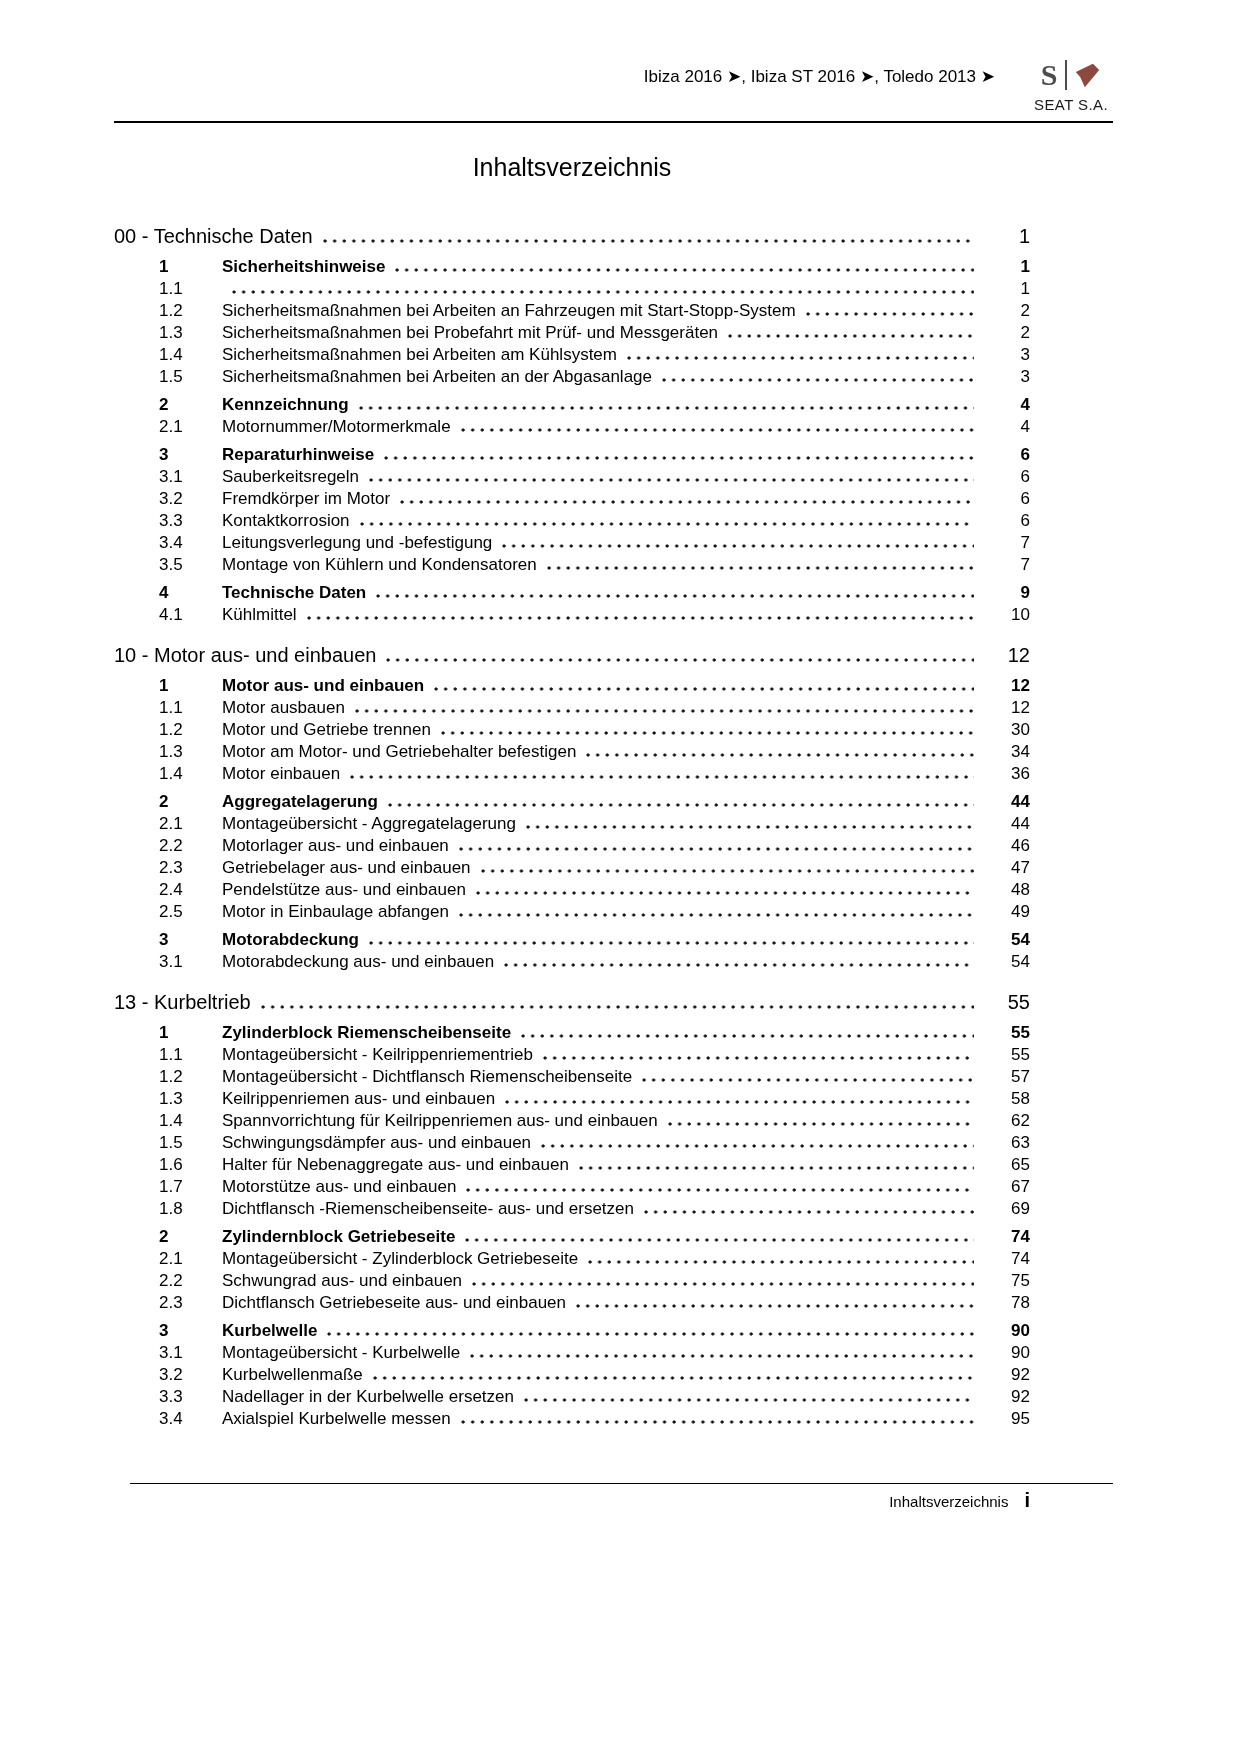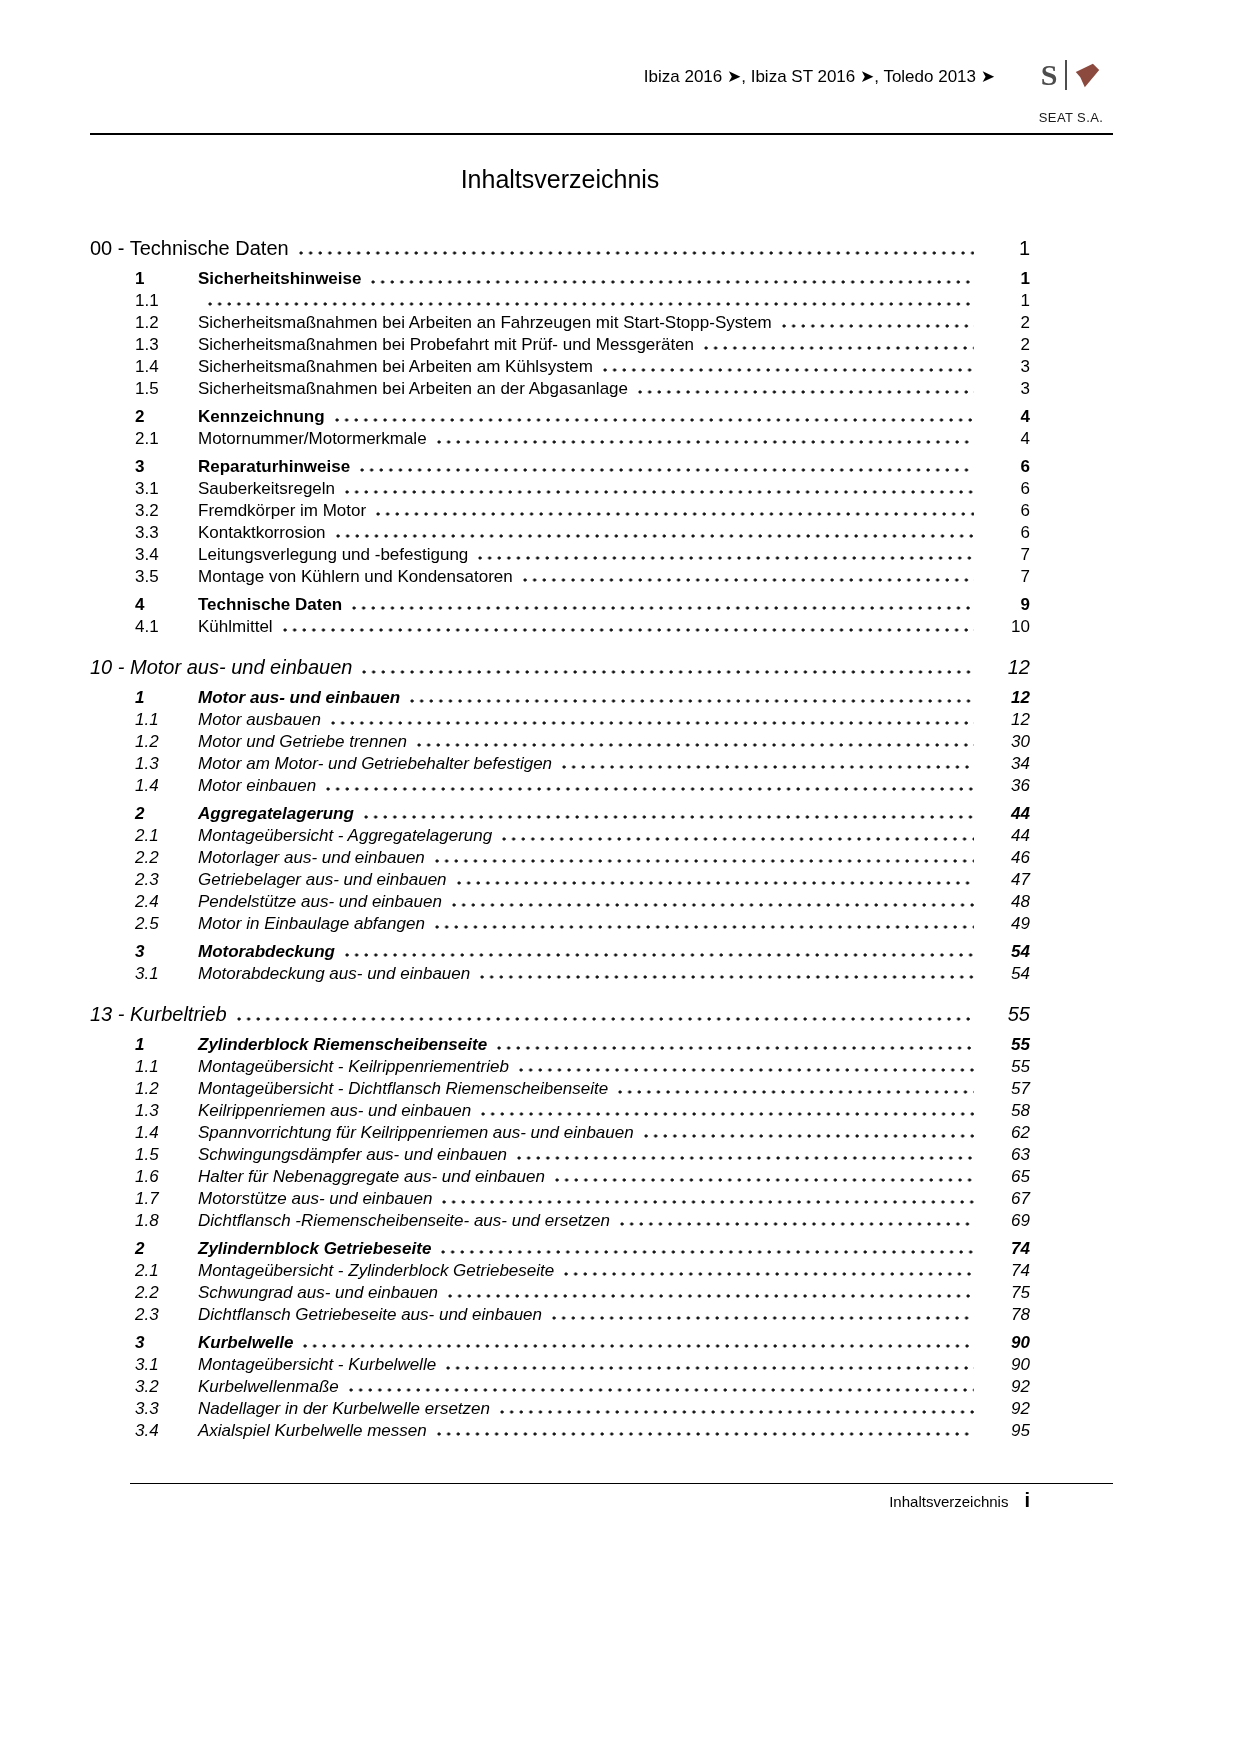--- a/index.html
+++ b/index.html
@@ -3,38 +3,38 @@
 <meta charset="utf-8">
 <style>
   * { box-sizing: border-box; }
   html, body { margin: 0; padding: 0; }
   body {
     width: 1240px; height: 1753px;
     background: #ffffff; color: #000;
     font-family: "Liberation Sans", "DejaVu Sans", sans-serif;
     position: relative; overflow: hidden;
   }
-  .page { padding: 56px 127px 0 90px; }
+  .page { padding: 56px 127px 0 114px; }
 
   
   .header { display: flex; align-items: flex-start; }
   .header-text {
     flex: 1 1 auto; text-align: right;
     font-size: 17px; line-height: 25px;
     padding-right: 34px; padding-top: 8px;
   }
   .logo-block { flex: 0 0 auto; width: 84px; text-align: center; }
   .logo-glyphs { display: flex; align-items: center; justify-content: center; gap: 7px; height: 38px; }
   .logo-s {
     font-weight: bold; font-size: 30px; line-height: 30px;
     font-family: "Liberation Serif", serif;
     border-right: 2px solid #4d4d4e; padding-right: 8px;
   }
   .logo-arrow { width: 27px; height: 27px; display: block; }
-  .brand { font-size: 13px; letter-spacing: .4px; color: #1a1a1a; margin-top: 16px; white-space: nowrap; }
+  .brand { font-size: 15px; letter-spacing: .4px; color: #1a1a1a; margin-top: 2px; white-space: nowrap; }
   .header-rule { border-top: 2px solid #000; margin-top: 8px; }
 
   
   .page-title {
     font-size: 25px; font-weight: 400; text-align: center;
     margin: 30px 83px 40px 0;
   }
 
   
   .toc { padding-right: 83px; }
@@ -47,21 +47,21 @@
     flex: 1 1 20px; min-width: 12px; height: 4px;
     margin: 0 8px 0 10px;
     background-image: radial-gradient(circle at 2px 2px, #141414 1.35px, rgba(0,0,0,0) 1.8px);
     background-size: 9.6px 4px;
     background-repeat: repeat-x;
     background-position: 0 bottom;
   }
   .page-num { flex: 0 0 48px; text-align: right; }
   .bold { font-weight: 700; }
   .item-row.bold { margin-top: 6px; }
-  .section + .section { margin-top: 15px; font-style: italic; }
+  .section + .section { margin-top: 15px; }
 
   
   .footer { position: absolute; left: 130px; width: 983px; top: 1483px; }
   .footer-rule { border-top: 1.5px solid #000; }
   .footer-text {
     display: flex; justify-content: flex-end; align-items: baseline; gap: 16px;
     padding-right: 83px; margin-top: 5px; font-size: 15px;
   }
   .footer-page { font-weight: 700; font-size: 20px; }
 </style>

